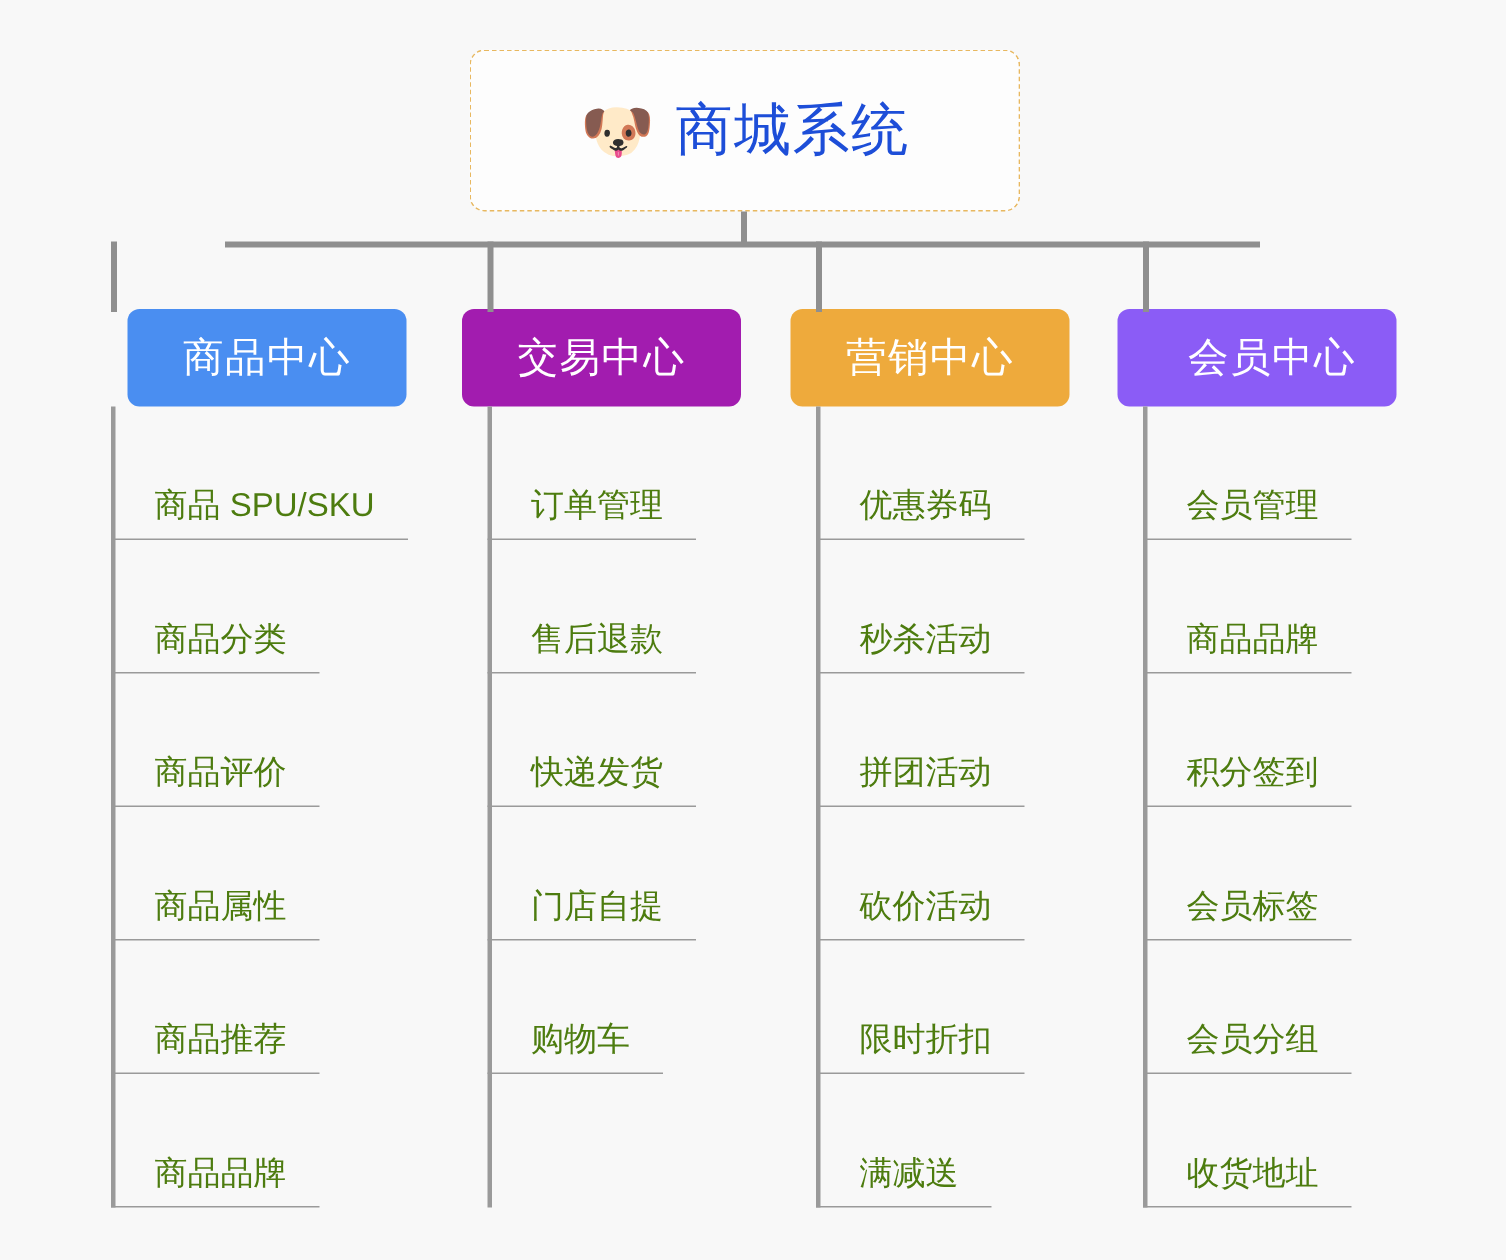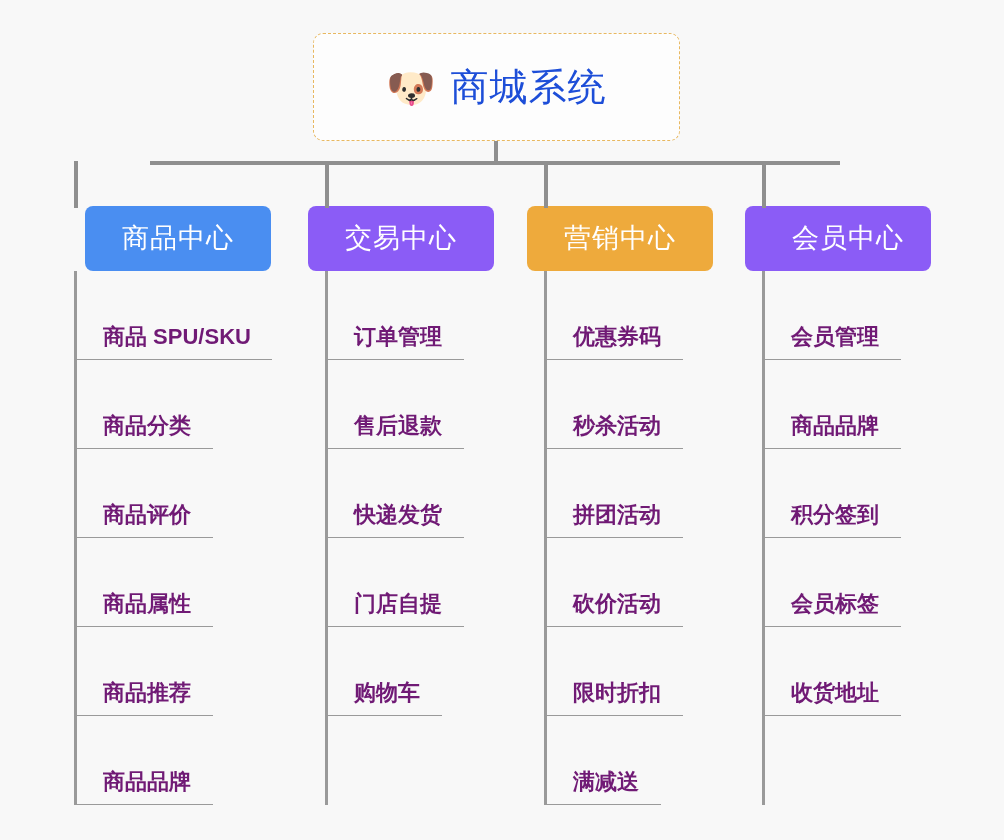--- a/index.html
+++ b/index.html
@@ -113,24 +113,23 @@
   }
   .leaf {
     position: relative;
     height: 89px;
   }
   .leaf-label {
     position: absolute;
     left: 29px;
     bottom: 12px;
     font-size: 22px;
-    color: #701a75;
+    color: #4d7c0f;
     white-space: nowrap;
     line-height: 1;
-    font-weight: bold;
   }
   .leaf-rule {
     position: absolute;
     left: 0;
     bottom: 0;
     height: 1px;
     background: #9a9a9a;
   }
 </style>
 </head>
@@ -173,21 +172,21 @@
             <span class="leaf-label">商品推荐</span>
             <div class="leaf-rule" style="width: 139px;"></div>
           </div>
           <div class="leaf">
             <span class="leaf-label">商品品牌</span>
             <div class="leaf-rule" style="width: 139px;"></div>
           </div>
         </div>
       </div>
       <div class="branch" style="left: 308px;">
-        <div class="branch-head" style="background: #8b5cf6;">
+        <div class="branch-head" style="background: #a21caf;">
           <span>交易中心</span>
         </div>
         <div class="branch-spine" style="height: 534px;"></div>
         <div class="leaf-list">
           <div class="leaf">
             <span class="leaf-label">订单管理</span>
             <div class="leaf-rule" style="width: 139px;"></div>
           </div>
           <div class="leaf">
             <span class="leaf-label">售后退款</span>
@@ -252,20 +251,24 @@
           <div class="leaf">
             <span class="leaf-label">商品品牌</span>
             <div class="leaf-rule" style="width: 139px;"></div>
           </div>
           <div class="leaf">
             <span class="leaf-label">积分签到</span>
             <div class="leaf-rule" style="width: 139px;"></div>
           </div>
           <div class="leaf">
             <span class="leaf-label">会员标签</span>
+            <div class="leaf-rule" style="width: 139px;"></div>
+          </div>
+          <div class="leaf">
+            <span class="leaf-label">会员分组</span>
             <div class="leaf-rule" style="width: 139px;"></div>
           </div>
           <div class="leaf">
             <span class="leaf-label">收货地址</span>
             <div class="leaf-rule" style="width: 139px;"></div>
           </div>
         </div>
       </div>
     </div>
 

